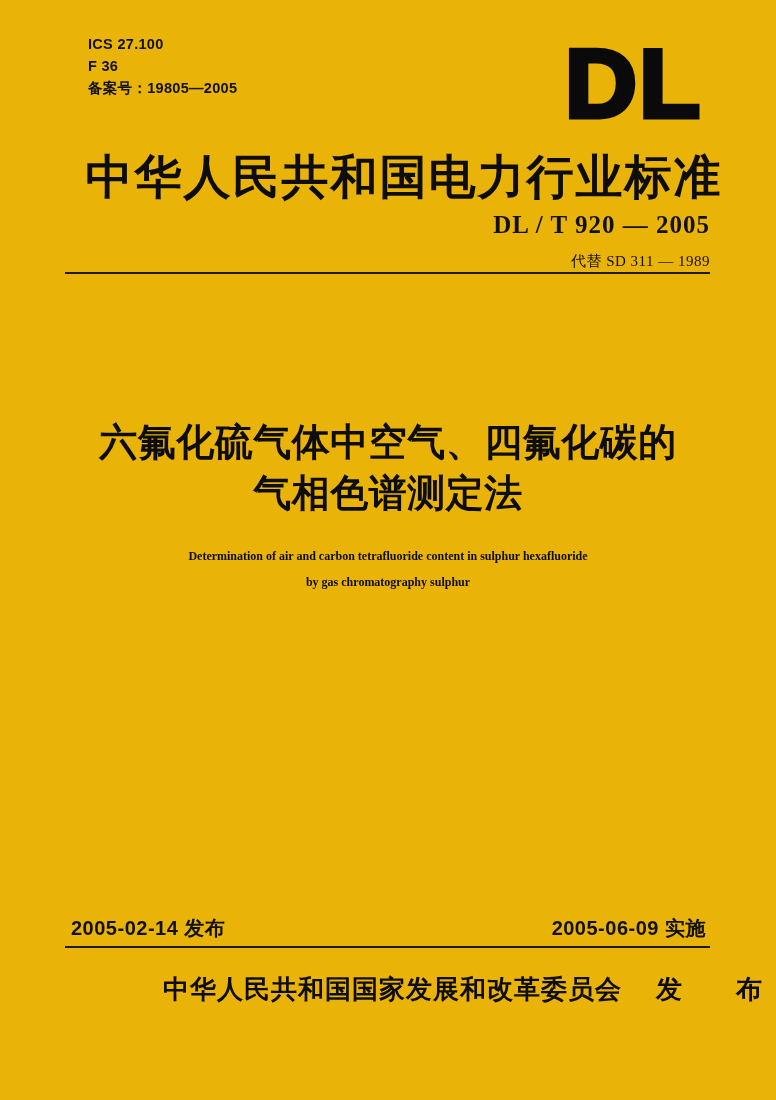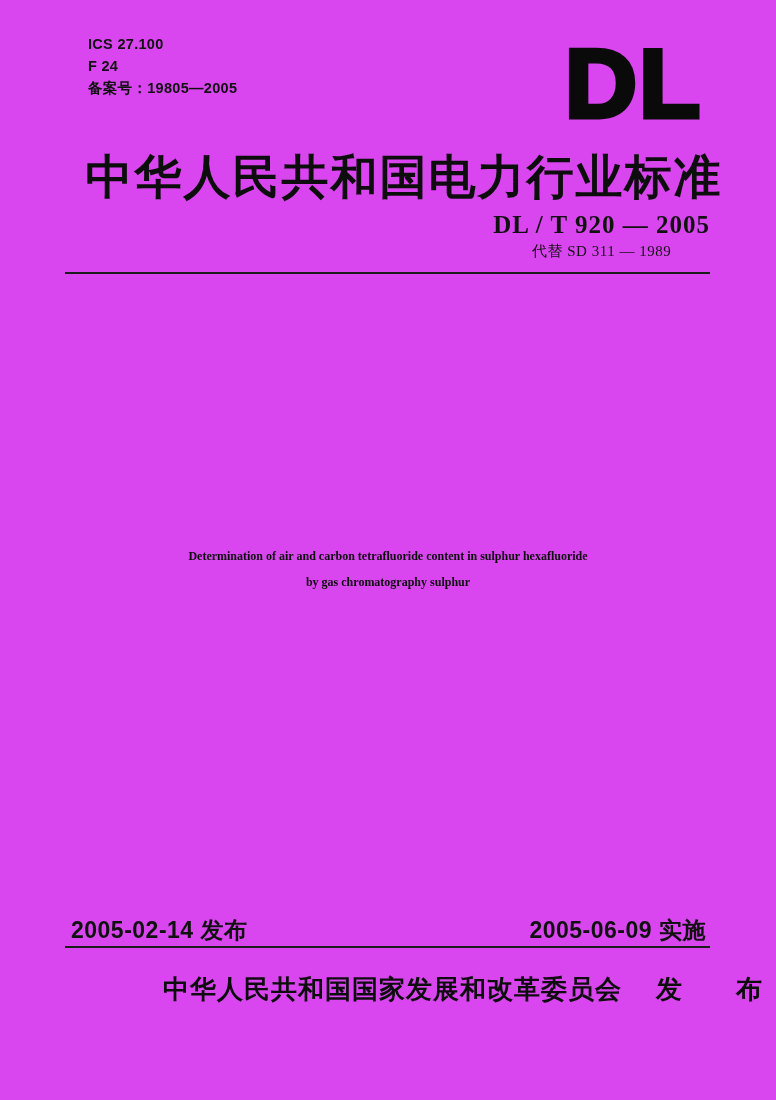--- a/index.html
+++ b/index.html
@@ -4,21 +4,21 @@
 <style>
   html, body {
     margin: 0;
     padding: 0;
     background: #ffffff;
   }
   .page {
     position: relative;
     width: 776px;
     height: 1100px;
-    background: #d946ef;
+    background: #eab308;
     color: #111111;
     font-family: "Liberation Serif", "DejaVu Serif", serif;
     overflow: hidden;
   }
 
   
   .reg-block {
     position: absolute;
     top: 33px;
     left: 88px;
@@ -59,31 +59,31 @@
     white-space: nowrap;
     color: #0d0d0d;
     margin-left: 16px;
   }
 
   
   .std-no-block {
     position: absolute;
     top: 211px;
     right: 66px;
-    text-align: center;
+    text-align: right;
   }
   .std-no {
     font-family: "Liberation Serif", "DejaVu Serif", serif;
     font-size: 25px;
     font-weight: bold;
     letter-spacing: 1px;
     white-space: nowrap;
   }
   .std-replaces {
-    margin-top: 3px;
+    margin-top: 13px;
     font-size: 15px;
     letter-spacing: 0.5px;
     white-space: nowrap;
   }
 
   .rule {
     position: absolute;
     left: 65px;
     right: 66px;
     height: 2px;
@@ -124,21 +124,21 @@
 
   
   .dates-row {
     position: absolute;
     top: 915px;
     left: 71px;
     right: 70px;
     display: flex;
     justify-content: space-between;
     font-family: "Liberation Sans", "DejaVu Sans", sans-serif;
-    font-size: 23px;
+    font-size: 20px;
     font-weight: bold;
     letter-spacing: 0.5px;
     white-space: nowrap;
   }
 
   
   .publisher-row {
     position: absolute;
     top: 972px;
     left: 0;
@@ -156,35 +156,39 @@
     letter-spacing: 14px;
   }
 </style>
 </head>
 <body>
 
 <div class="page">
 
   <div class="reg-block">
     <div>ICS 27.100</div>
-    <div>F 24</div>
+    <div>F 36</div>
     <div>备案号：19805—2005</div>
   </div>
 
   <div class="logo">DL</div>
 
   <div class="std-caption">中华人民共和国电力行业标准</div>
 
   <div class="std-no-block">
     <div class="std-no">DL / T 920 — 2005</div>
     <div class="std-replaces">代替 SD 311 — 1989</div>
   </div>
 
   <div class="rule rule-top"></div>
 
+  <div class="title-cn">
+    <div>六氟化硫气体中空气、四氟化碳的</div>
+    <div>气相色谱测定法</div>
+  </div>
 
   <div class="title-en">
     <div>Determination of air and carbon tetrafluoride content in sulphur hexafluoride</div>
     <div>by gas chromatography sulphur</div>
   </div>
 
   <div class="dates-row">
     <span>2005-02-14 发布</span>
     <span>2005-06-09 实施</span>
   </div>

